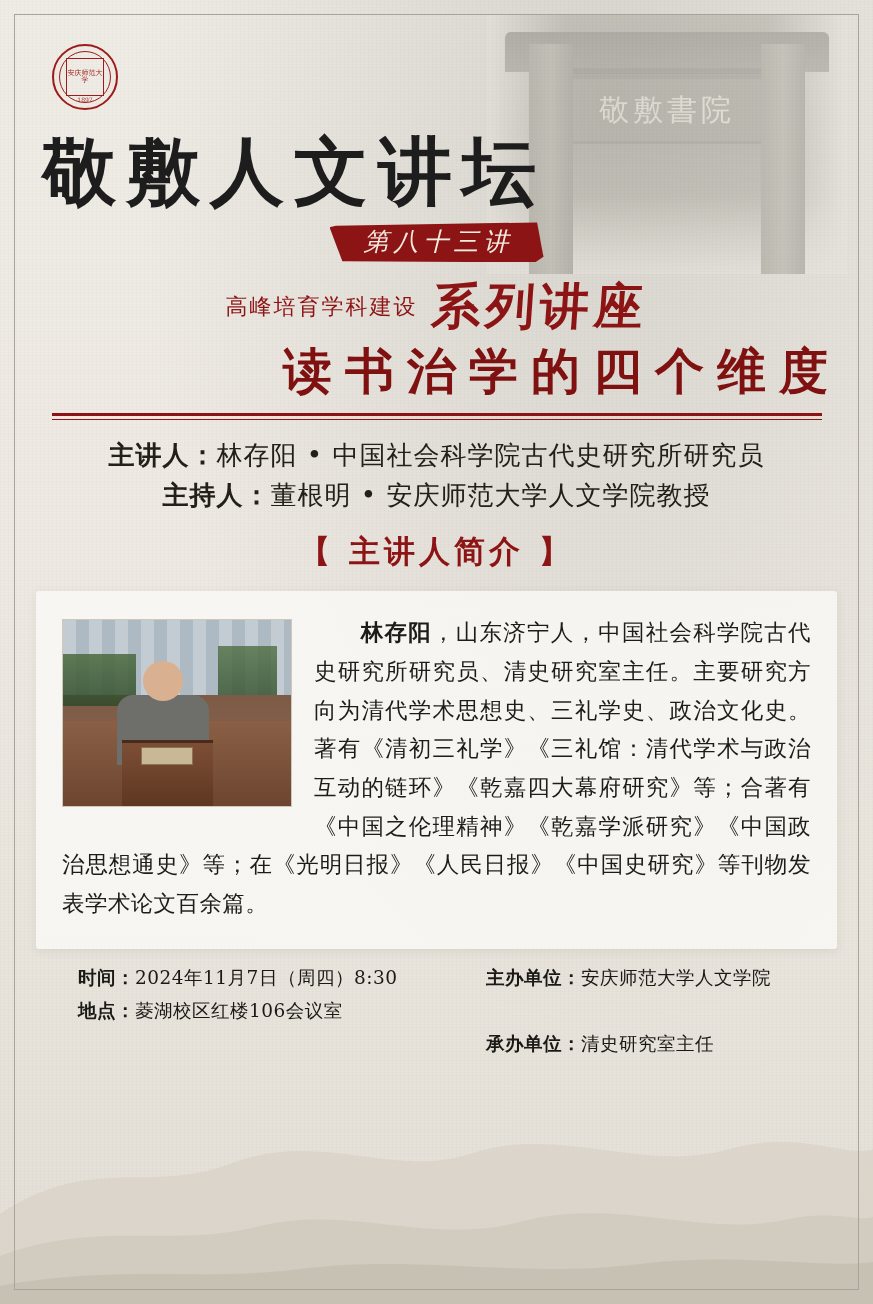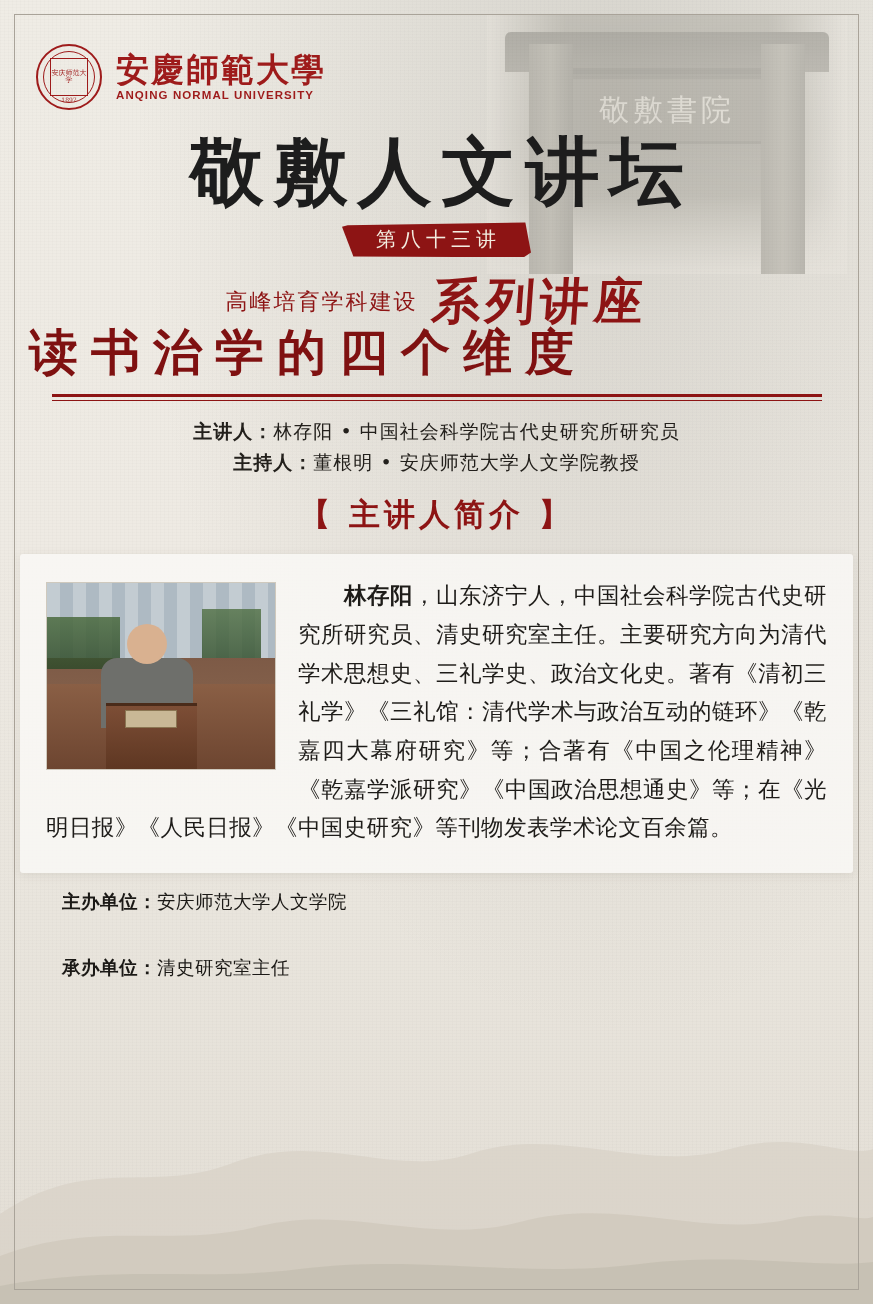--- a/index.html
+++ b/index.html
@@ -104,21 +104,21 @@
     top: 14px;
     right: 14px;
     bottom: 14px;
     border: 1px solid #a9a399;
     pointer-events: none;
   }
 
   .content {
     position: relative;
     z-index: 4;
-    padding: 0 16px;
+    padding: 0 32px;
   }
 
   
   .logo-row {
     display: flex;
     align-items: center;
     gap: 14px;
     padding-top: 44px;
     padding-left: 20px;
   }
@@ -179,46 +179,46 @@
     font-family: "Liberation Sans", sans-serif;
     font-size: 11.5px;
     color: #9e1b1b;
     letter-spacing: 1.1px;
     font-weight: bold;
   }
 
   
   .main-title {
     margin-top: 22px;
-    text-align: center;
     font-family: "DejaVu Serif", serif;
     font-size: 74px;
     font-weight: bold;
     letter-spacing: 10px;
     color: #1d1d1d;
     line-height: 1.06;
     text-indent: 10px;
   }
 
   
   .badge-wrap {
     margin-top: 12px;
     display: flex;
     justify-content: center;
   }
   .badge {
     position: relative;
     background: #8d1414;
     color: #f3ece0;
     font-family: "DejaVu Serif", serif;
-    font-size: 20px;
+    font-size: 25px;
     letter-spacing: 5px;
     padding: 7px 30px 8px 34px;
     line-height: 1;
     clip-path: polygon(3% 8%, 97% 0%, 100% 86%, 96% 100%, 6% 97%, 0% 12%);
+    font-style: italic;
   }
 
   
   .series-row {
     margin-top: 20px;
     display: flex;
     align-items: center;
     justify-content: center;
     gap: 14px;
   }
@@ -235,22 +235,22 @@
     font-size: 49px;
     font-weight: bold;
     color: #8d1414;
     letter-spacing: 5px;
     line-height: 1;
     transform: skewX(-4deg);
   }
 
   
   .subject {
-    margin-top: 0;
-    text-align: left;
+    margin-top: 14px;
+    text-align: right;
     font-family: "DejaVu Serif", serif;
     font-size: 49px;
     font-weight: bold;
     letter-spacing: 13px;
     color: #7f1111;
     text-indent: 13px;
     line-height: 1.1;
   }
   .rules {
     margin: 14px auto 0;
@@ -267,21 +267,21 @@
   }
 
   
   .people {
     margin-top: 18px;
     text-align: center;
     font-family: "DejaVu Serif", serif;
     color: #23201c;
   }
   .people .line {
-    font-size: 19px;
+    font-size: 26px;
     letter-spacing: 1px;
     margin: 5px 0;
   }
   .people .line b {
     font-weight: bold;
   }
 
   
   .bio-heading {
     margin-top: 18px;
@@ -411,24 +411,20 @@
   </div>
 
   <div class="frame"></div>
 
   <div class="content">
 
     <div class="logo-row">
       <div class="seal">
         <div class="seal-inner">安庆师范大学</div>
         <div class="seal-year">1897</div>
-      </div>
-      <div class="logo-text">
-        <div class="logo-cn">安慶師範大學</div>
-        <div class="logo-en">ANQING NORMAL UNIVERSITY</div>
       </div>
     </div>
 
     <div class="main-title">敬敷人文讲坛</div>
 
     <div class="badge-wrap">
       <div class="badge">第八十三讲</div>
     </div>
 
     <div class="series-row">
@@ -467,20 +463,28 @@
         <div class="podium"></div>
         <div class="nameplate"></div>
       </div>
       <div class="bio-text">
         <span class="indent"></span><span class="name">林存阳</span><span>，山东济宁人，中国社会科学院古代史研究所研究员、清史研究室主任。主要研究方向为清代学术思想史、三礼学史、政治文化史。著有《清初三礼学》《三礼馆：清代学术与政治互动的链环》《乾嘉四大幕府研究》等；合著有《中国之伦理精神》《乾嘉学派研究》《中国政治思想通史》等；在《光明日报》《人民日报》《中国史研究》等刊物发表学术论文百余篇。</span>
       </div>
       <div style="clear:both"></div>
     </div>
 
     <div class="footer">
+      <div class="col">
+        <div class="row">
+          <b>时间：</b><span>2024年11月7日（周四）8:30</span>
+        </div>
+        <div class="row">
+          <b>地点：</b><span>菱湖校区红楼106会议室</span>
+        </div>
+      </div>
       <div class="col right">
         <div class="row">
           <b>主办单位：</b><span>安庆师范大学人文学院</span>
         </div>
         <div class="row">
           <b>承办单位：</b><span>清史研究室主任</span>
         </div>
       </div>
     </div>
 

